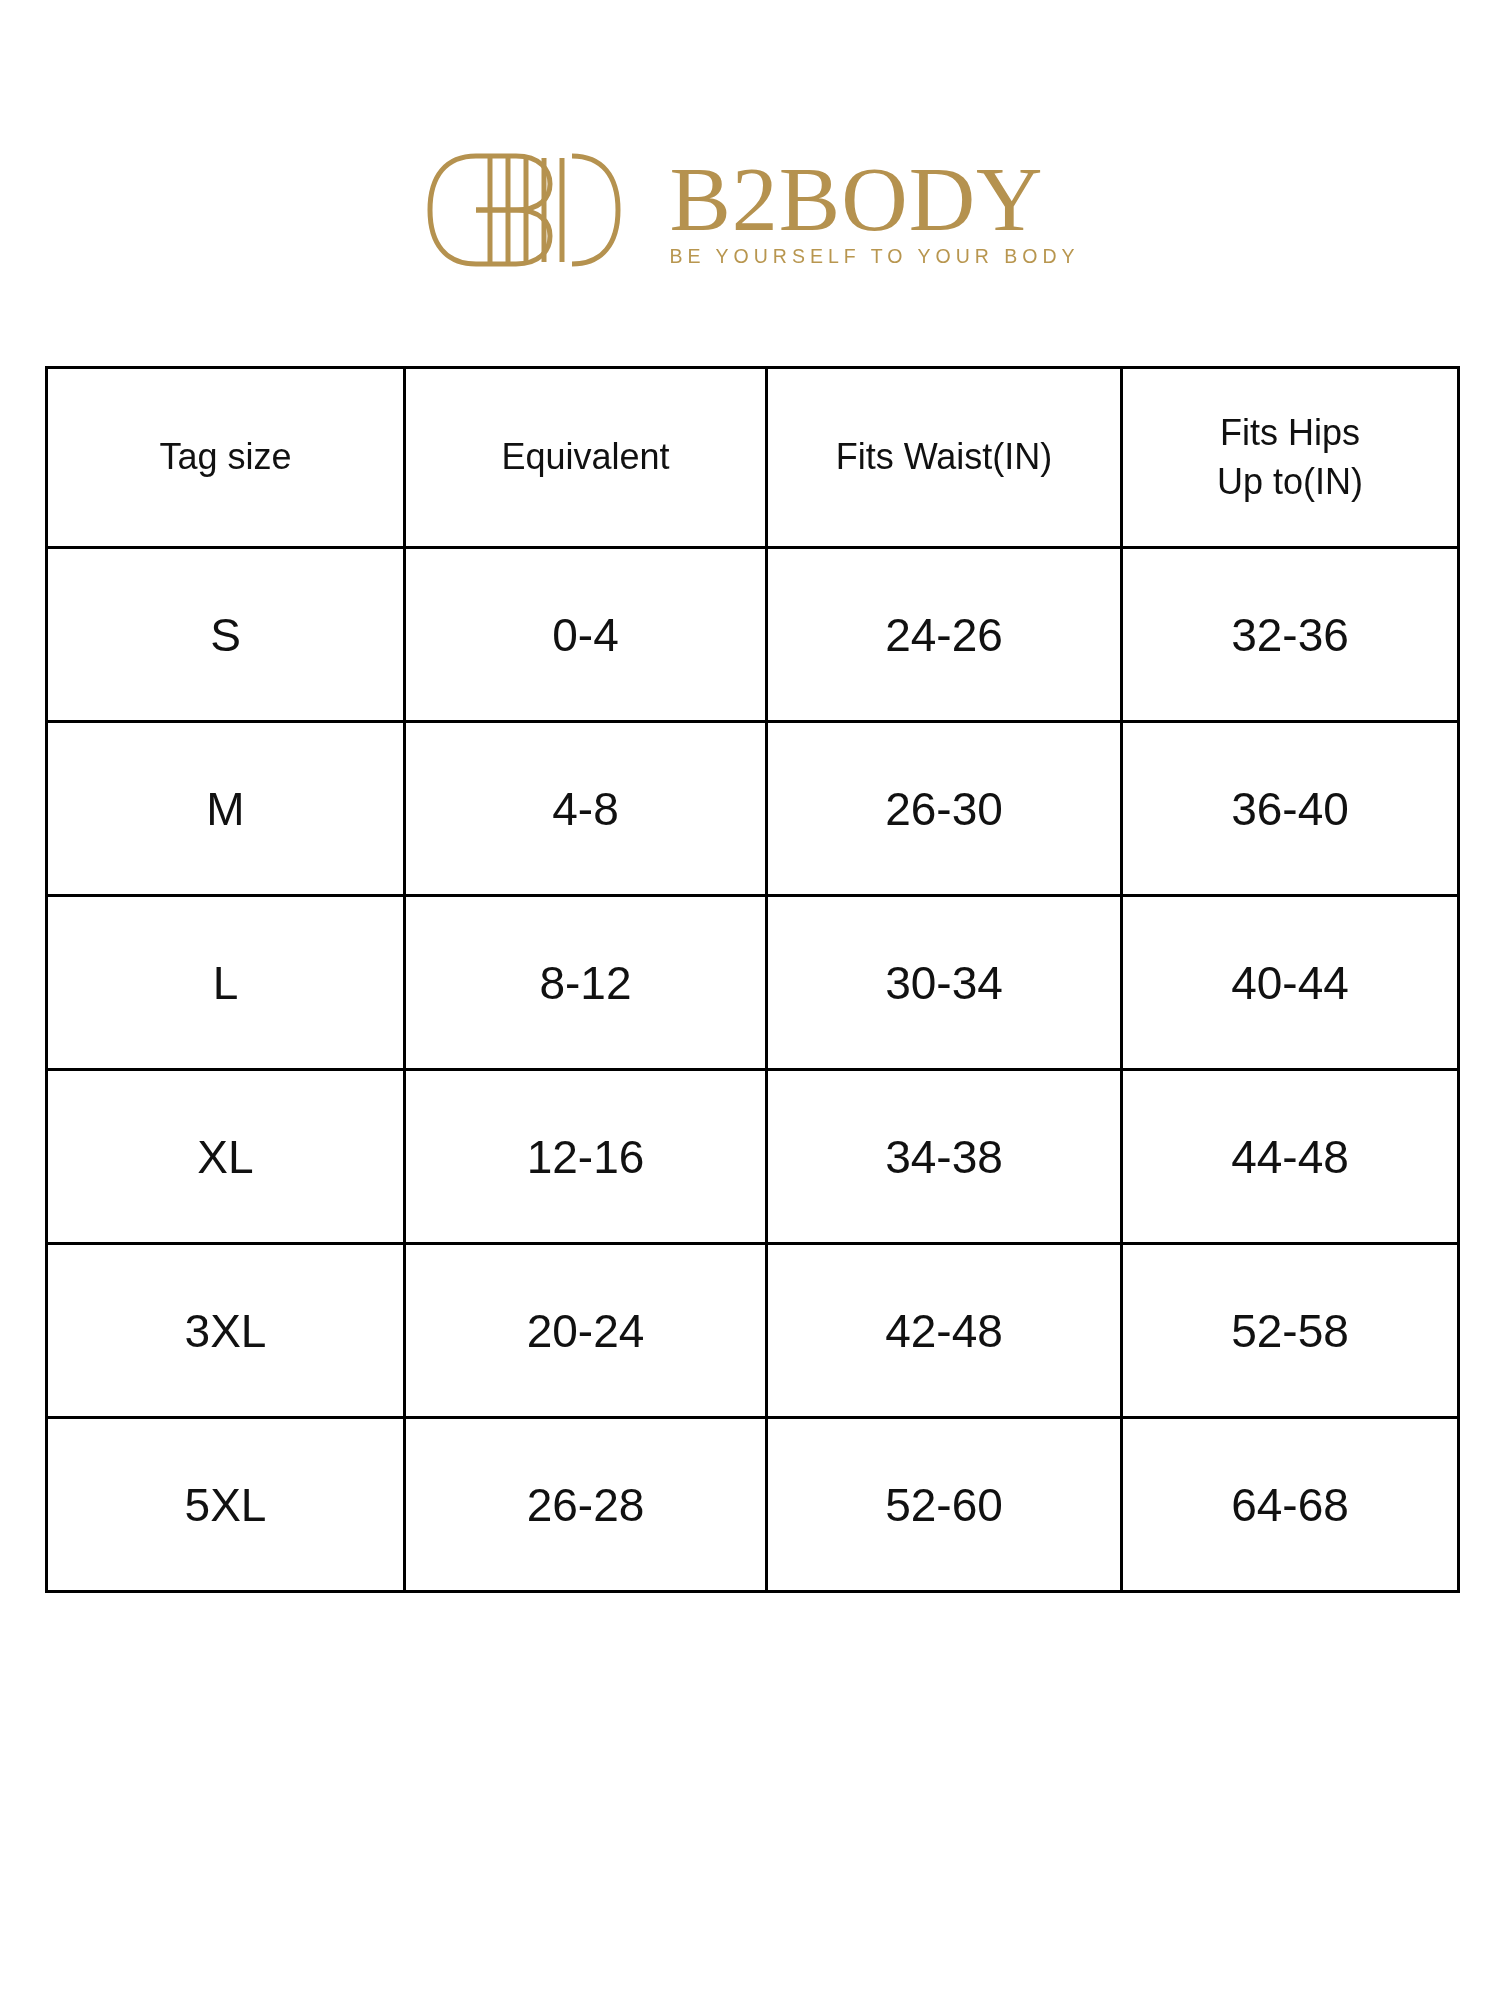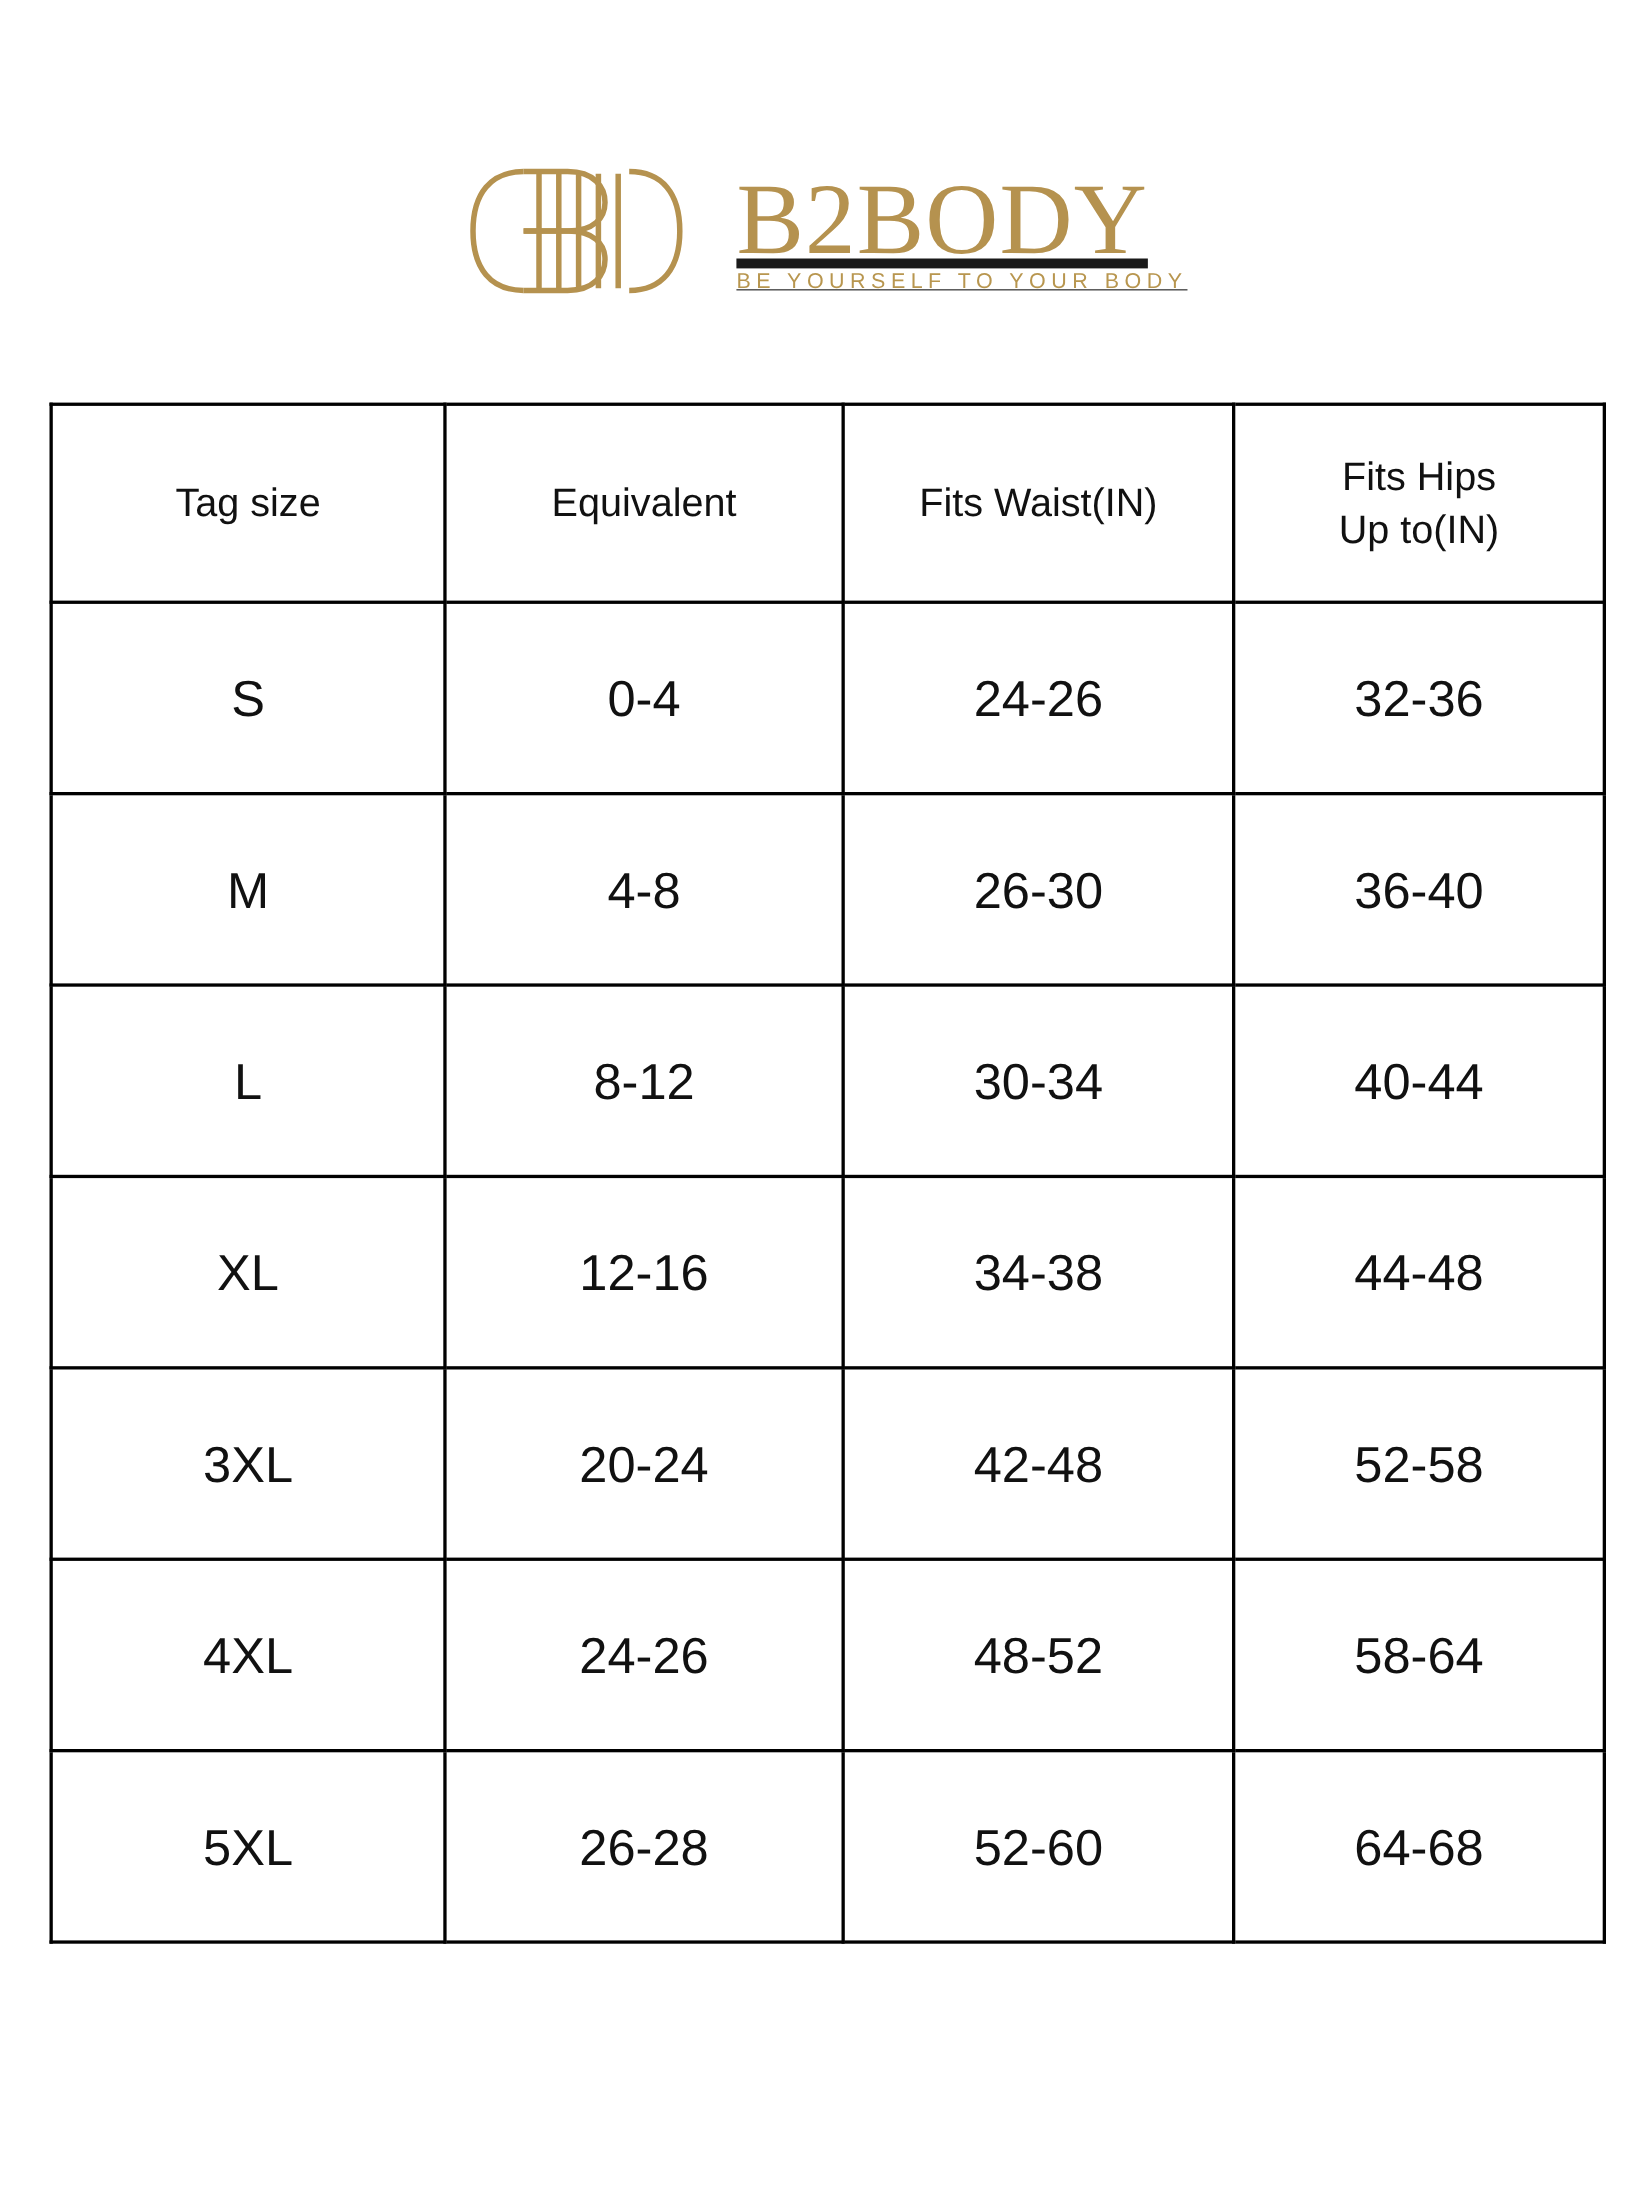--- a/index.html
+++ b/index.html
@@ -37,21 +37,20 @@
     width: 215px;
     height: 140px;
     flex: 0 0 auto;
     display: block;
   }
   .brand-text {
     display: flex;
     flex-direction: column;
     align-items: flex-start;
     justify-content: center;
-    text-decoration: underline;
   }
   .brand-name {
     font-family: "Liberation Serif", serif;
     font-size: 92px;
     letter-spacing: 1px;
     color: #b5924f;
     line-height: 1;
     font-weight: 400;
     white-space: nowrap;
   }
@@ -178,26 +177,20 @@
         <td>34-38</td>
         <td>44-48</td>
       </tr>
       <tr>
         <td class="tag">3XL</td>
         <td>20-24</td>
         <td>42-48</td>
         <td>52-58</td>
       </tr>
       <tr>
-        <td class="tag">4XL</td>
-        <td>24-26</td>
-        <td>48-52</td>
-        <td>58-64</td>
-      </tr>
-      <tr>
         <td class="tag">5XL</td>
         <td>26-28</td>
         <td>52-60</td>
         <td>64-68</td>
       </tr>
     </tbody>
   </table>
 
 </div>
 

